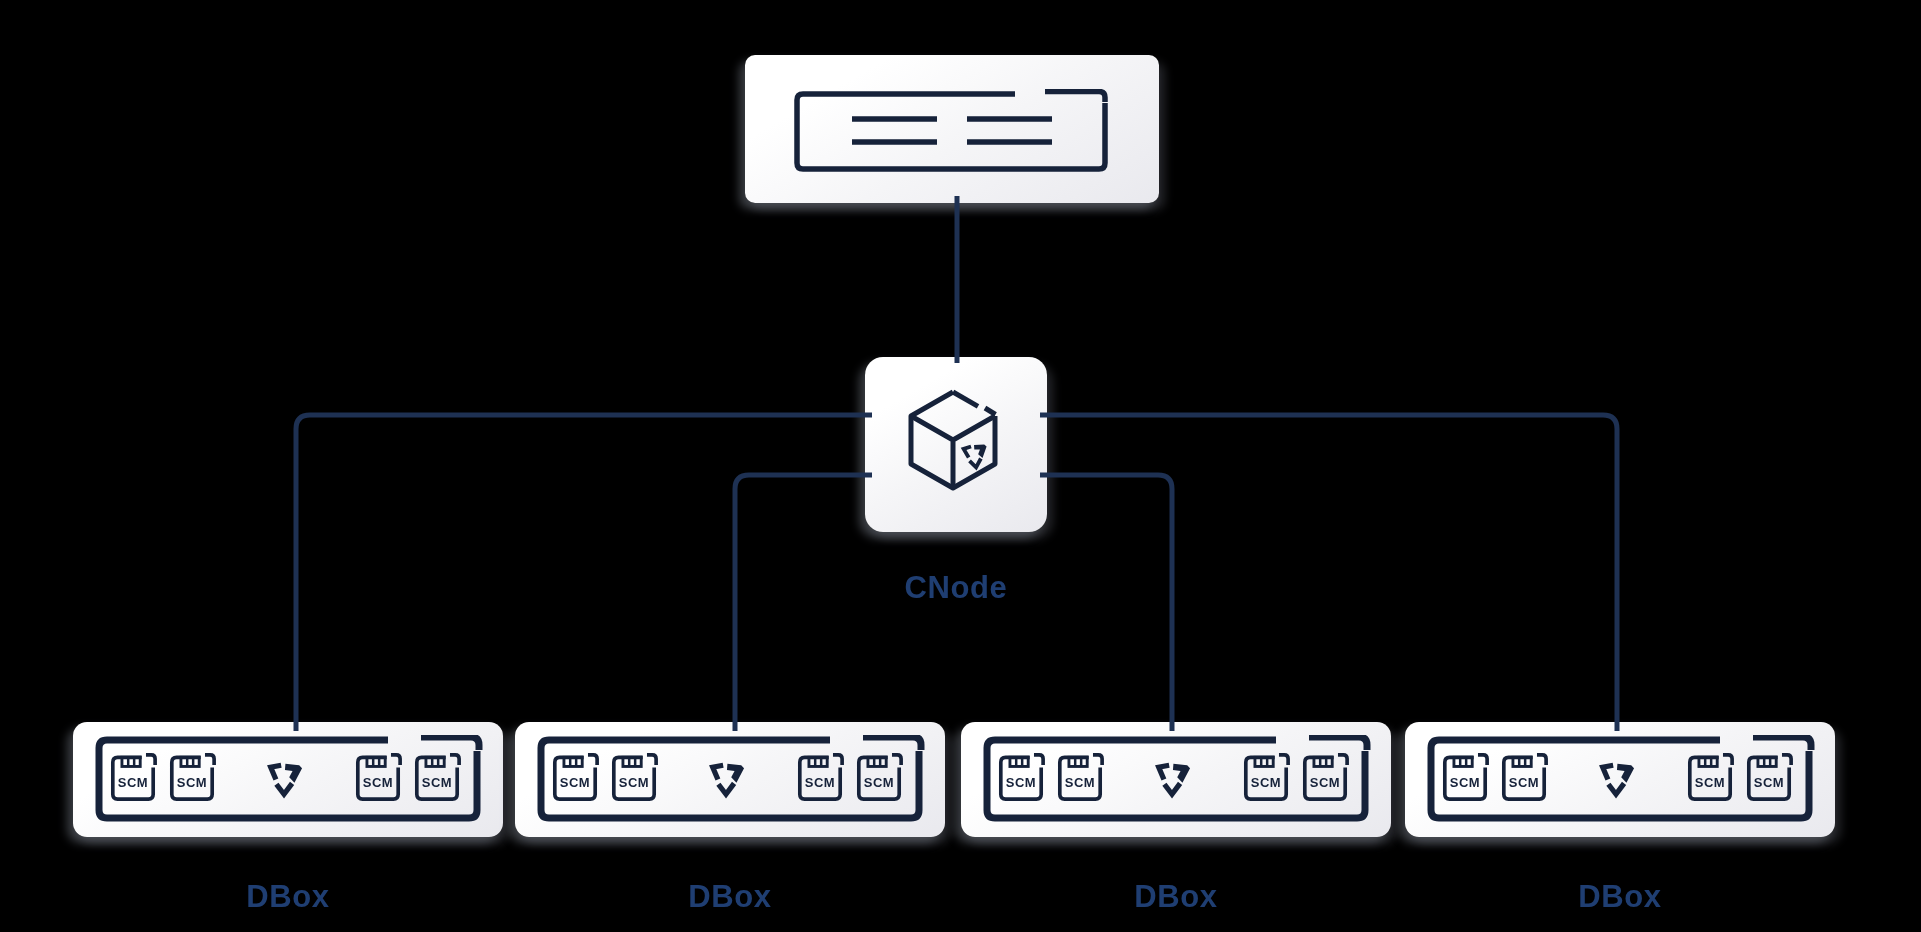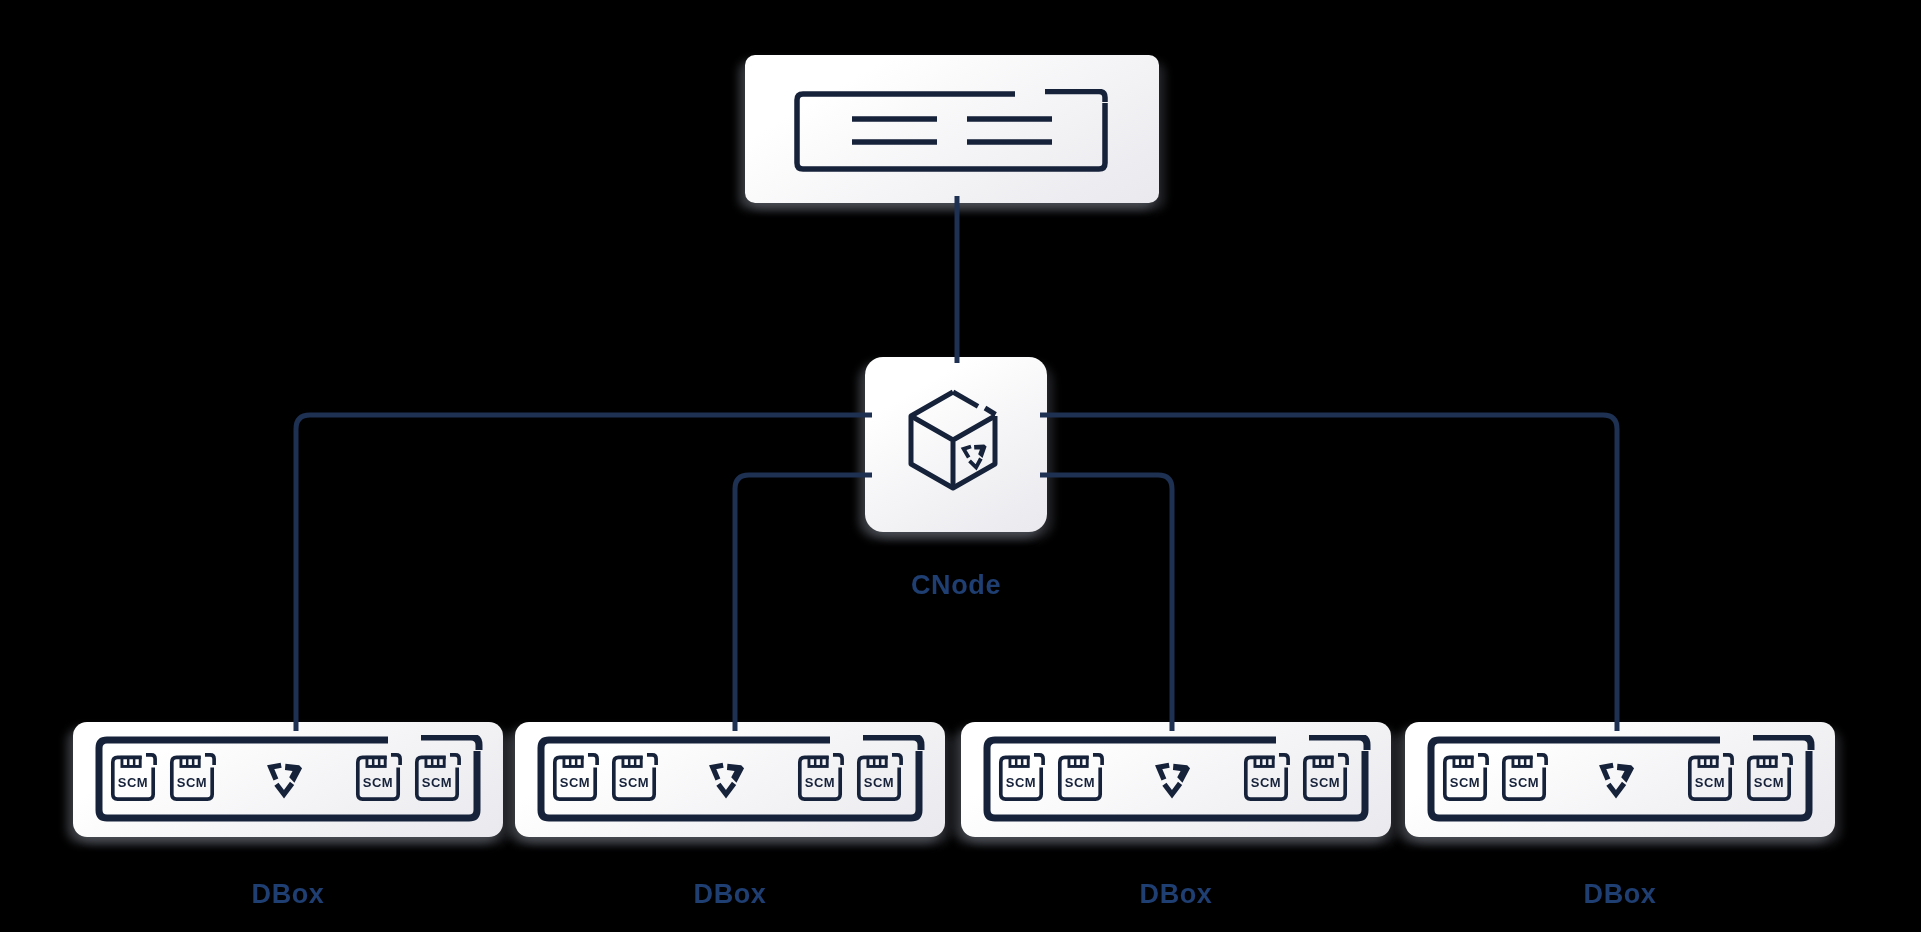--- a/index.html
+++ b/index.html
@@ -7,21 +7,21 @@
           font-family:"Liberation Sans",sans-serif;overflow:hidden;}
   .node{position:absolute;
         background:linear-gradient(150deg,#ffffff 22%,#f5f5f7 55%,#e9e9ee 100%);
         box-shadow:-6px 6px 10px rgba(124,130,143,.45), 6px 7px 10px rgba(124,130,143,.28);}
   .top-node{left:745px;top:55px;width:414px;height:148px;border-radius:10px;}
   .hub-node{left:865px;top:357px;width:182px;height:175px;border-radius:18px;}
   .dbox{top:722px;width:430px;height:115px;border-radius:14px;}
   .d1{left:73px}.d2{left:515px}.d3{left:961px}.d4{left:1405px}
   .abs{position:absolute;}
   .wires{position:absolute;left:0;top:0;pointer-events:none;}
-  .lbl{position:absolute;color:#1f3e72;font-weight:bold;font-size:27px;
+  .lbl{position:absolute;color:#1f3e72;font-weight:bold;font-size:31px;
        text-align:center;letter-spacing:.6px;}
   .hub-lbl{left:806px;top:570px;width:300px;}
   .dlbl{top:879px;width:430px;}
   .l1{left:73px}.l2{left:515px}.l3{left:961px}.l4{left:1405px}
   svg{display:block;}
   .defs{position:absolute;width:0;height:0;}
 </style>
 </head>
 <body>
 

